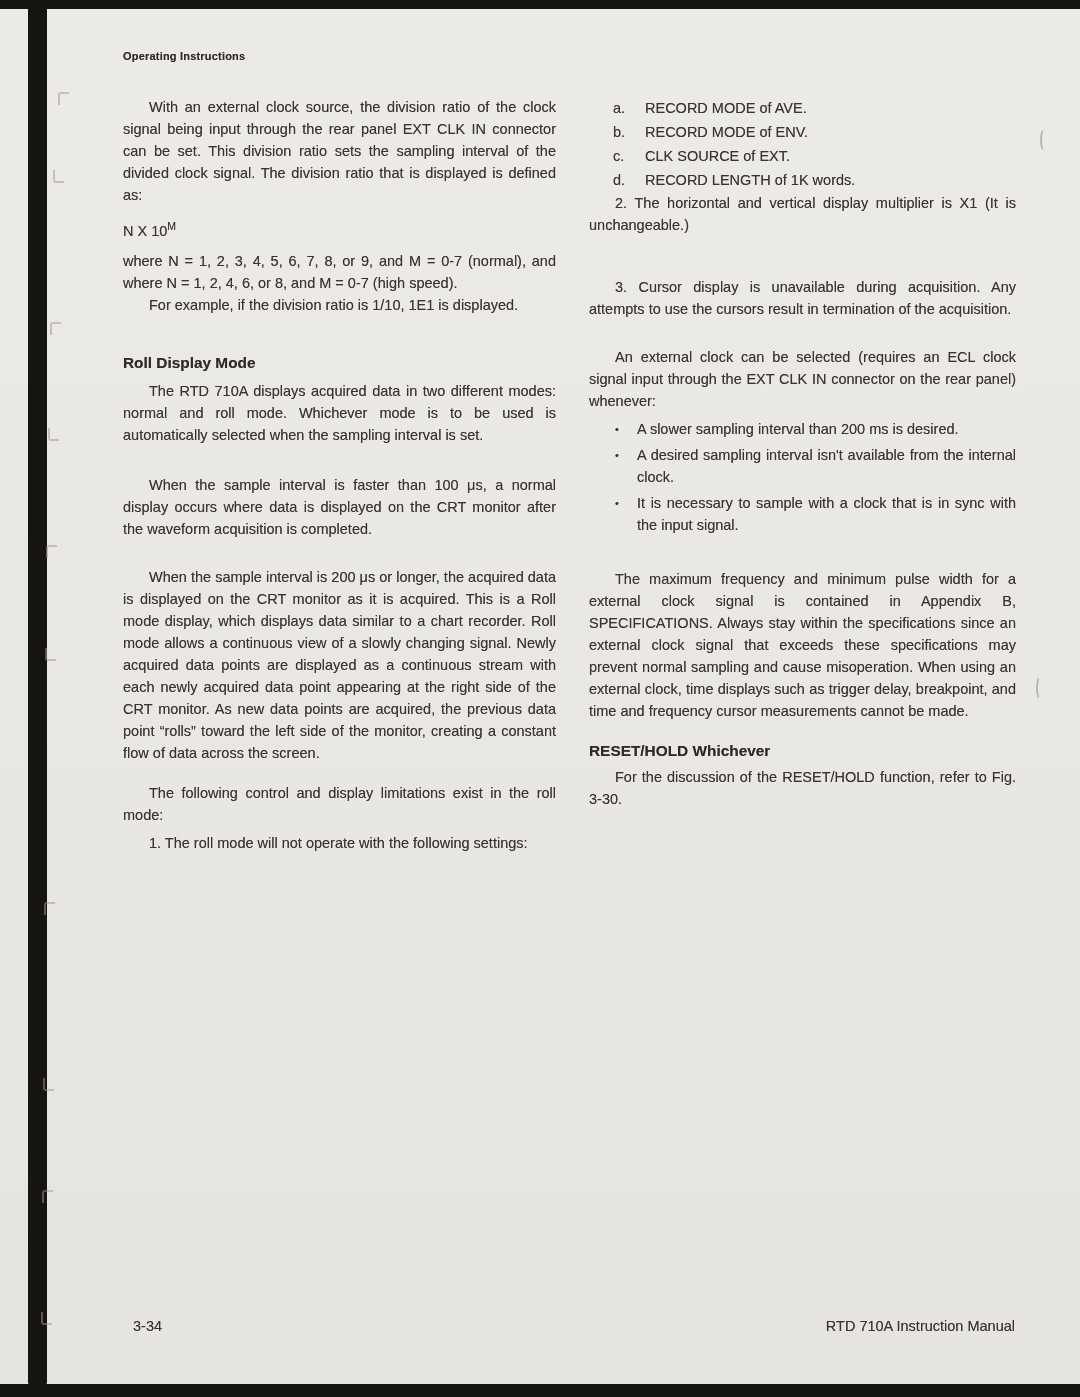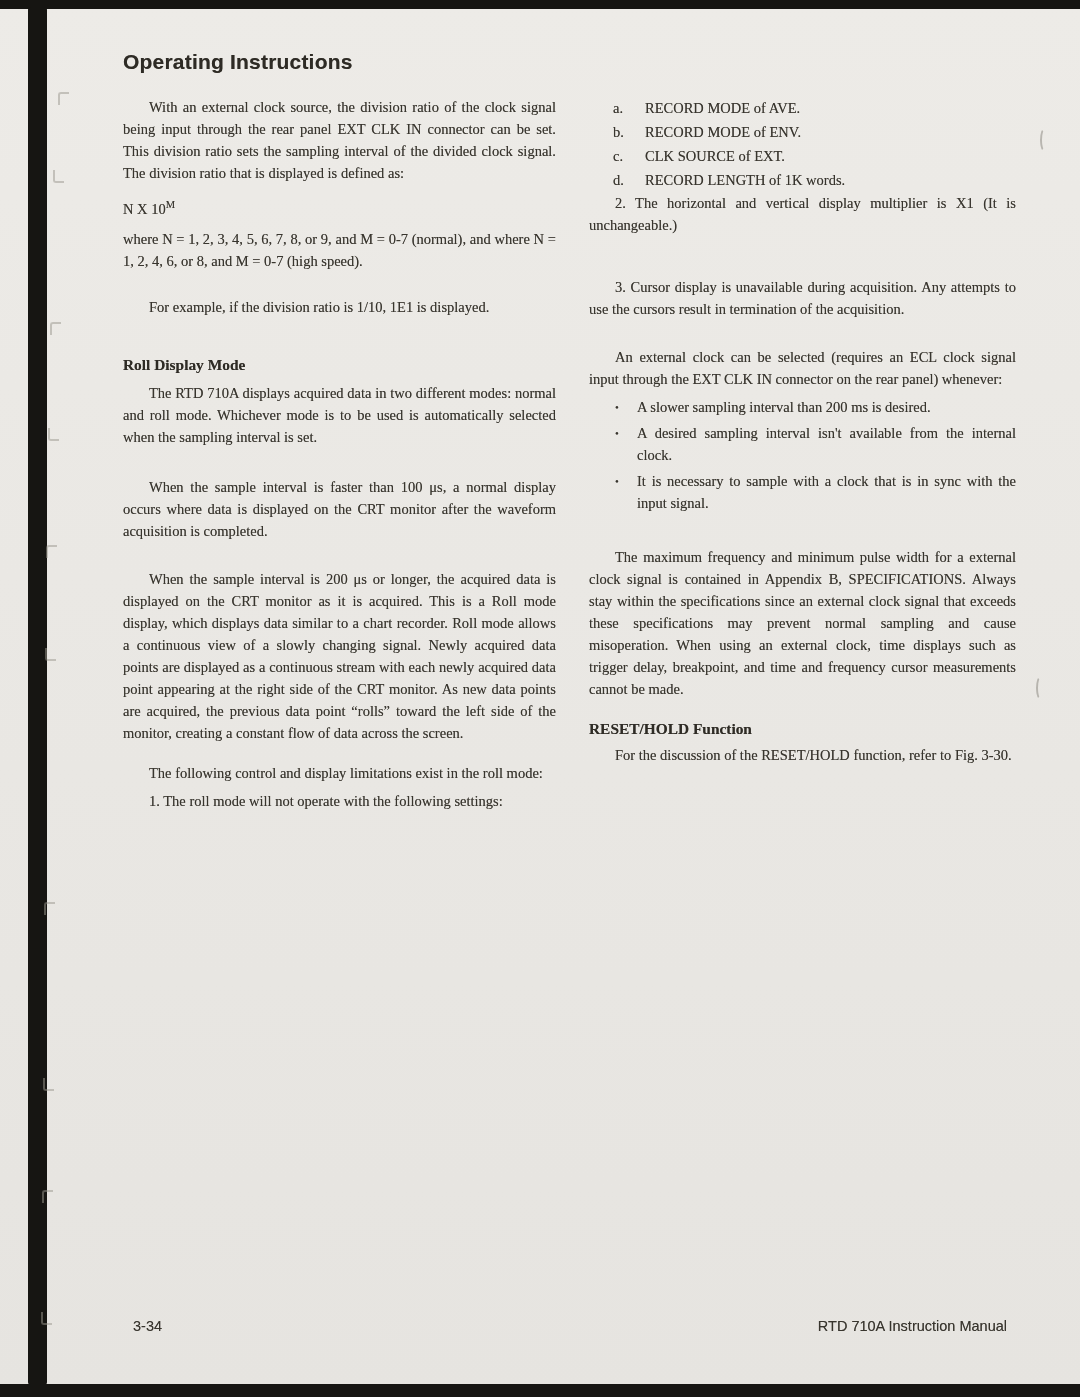--- a/index.html
+++ b/index.html
@@ -12,48 +12,48 @@
     overflow:hidden;
     text-shadow:0 0 .5px rgba(56,53,46,.55);
   }
   .scan-bar { position:absolute; background:#161512; }
   .bar-top    { left:0; top:0; width:1080px; height:9px; }
   .bar-bottom { left:0; top:1384px; width:1080px; height:13px; }
   .bar-left   { left:28px; top:7px; width:19px; height:1378px; border-radius:3px; }
 
   .running-head {
     position:absolute; left:123px; top:50px;
-    font-size:21px; font-weight:bold; color:#2e2b25; letter-spacing:.2px;
+    font-size:11px; font-weight:bold; color:#2e2b25; letter-spacing:.2px;
   }
 
-  .col { position:absolute; font-size:14.5px; line-height:22px;font-family:Liberation Serif, serif; }
+  .col { position:absolute; font-size:14.5px; line-height:22px; }
   .col-left  { left:123px; top:96px; width:433px; }
   .col-right { left:589px; top:96px; width:427px; }
 
   .p   { text-align:justify; }
   .ind { text-indent:26px; }
   .h   { font-size:15.4px; font-weight:bold; color:#2e2b25; line-height:22px; }
 
   .formula { line-height:22px; }
   .formula sup { font-size:10.5px; vertical-align:super; line-height:0; }
 
   .mb4{margin-bottom:4px}.mb6{margin-bottom:6px}.mb8{margin-bottom:8px}
   .mb14{margin-bottom:14px}.mb18{margin-bottom:18px}.mb20{}
-  .mb24{margin-bottom:24px}.mb26{margin-bottom:26px}.mb28{margin-bottom:28px}
+  .mb24{}.mb26{margin-bottom:26px}.mb28{margin-bottom:28px}
   .mb32{margin-bottom:32px}.mb36{margin-bottom:36px}.mb40{margin-bottom:40px}
 
   .abc-item { padding-left:24px; line-height:24px; }
   .abc-label { display:inline-block; width:32px; }
 
   .bullet-item { position:relative; padding-left:48px; margin-bottom:4px; text-align:justify; }
   .bullet-glyph { position:absolute; left:26px; top:0; font-size:11px; line-height:22px; }
 
   .footer { position:absolute; left:123px; top:1318px; width:892px; font-size:14.5px; }
   .footer-left  { position:absolute; left:10px; top:0; }
-  .footer-right { position:absolute; right:8px; top:0; }
+  .footer-right { position:absolute; right:0; top:0; }
 
   .scan-mark {
     position:absolute; width:11px; height:13px; opacity:.5;
     border-left:2px solid #9b988f; border-top:2px solid #9b988f;
     border-radius:3px 0 0 0;
   }
   .scan-mark.b { border-top:none; border-bottom:2px solid #9b988f; border-radius:0 0 0 3px; }
   .scan-arc {
     position:absolute; width:9px; height:24px; opacity:.55;
     border:2px solid transparent; border-left:2px solid #8f8c84; border-radius:50%;
@@ -134,21 +134,21 @@
         <span>A desired sampling interval isn't available from the internal clock.</span>
       </div>
       <div class="bullet-item">
         <span class="bullet-glyph">•</span>
         <span>It is necessary to sample with a clock that is in sync with the input signal.</span>
       </div>
     </div>
 
     <p class="p ind mb18">The maximum frequency and minimum pulse width for a external clock signal is contained in Appendix B, SPECIFICATIONS. Always stay within the specifications since an external clock signal that exceeds these specifications may prevent normal sampling and cause misoperation. When using an external clock, time displays such as trigger delay, breakpoint, and time and frequency cursor measurements cannot be made.</p>
 
-    <div class="h mb4">RESET/HOLD Function</div>
+    <div class="h mb4">RESET/HOLD Whichever</div>
     <p class="p ind">For the discussion of the RESET/HOLD function, refer to Fig. 3-30.</p>
   </div>
 
   <div class="footer">
     <span class="footer-left">3-34</span>
     <span class="footer-right">RTD 710A Instruction Manual</span>
   </div>
 
 </div>
 

